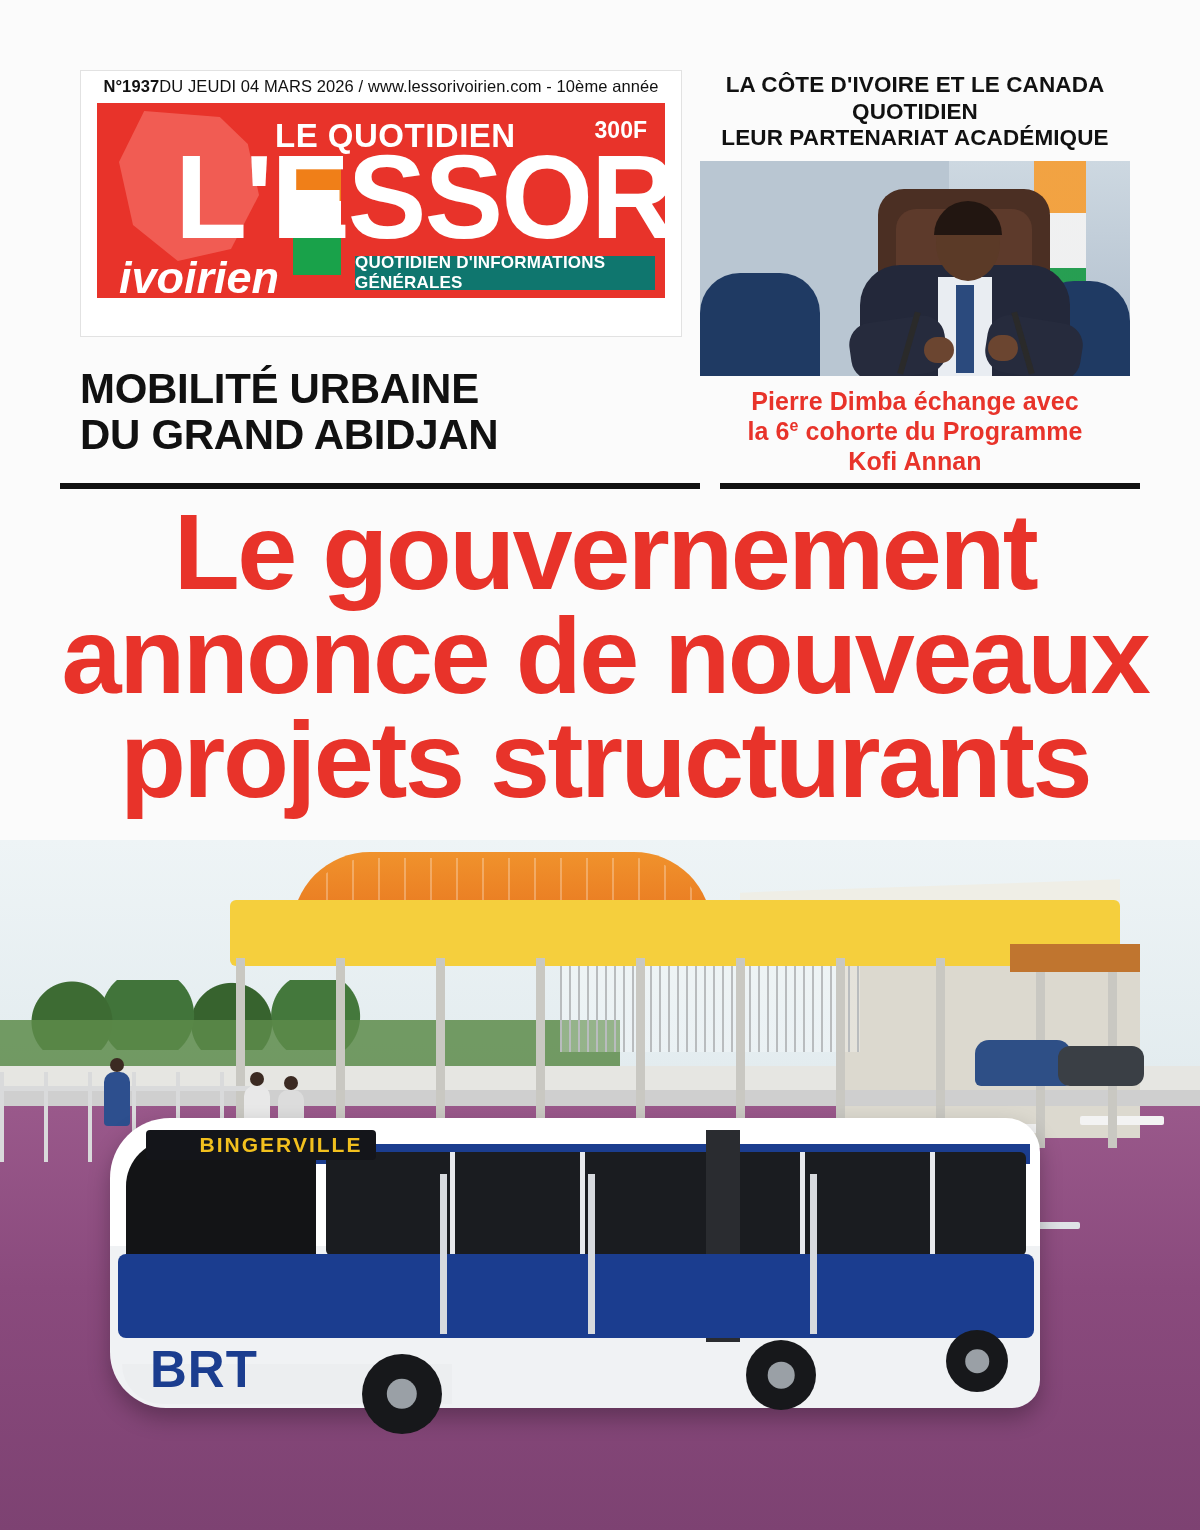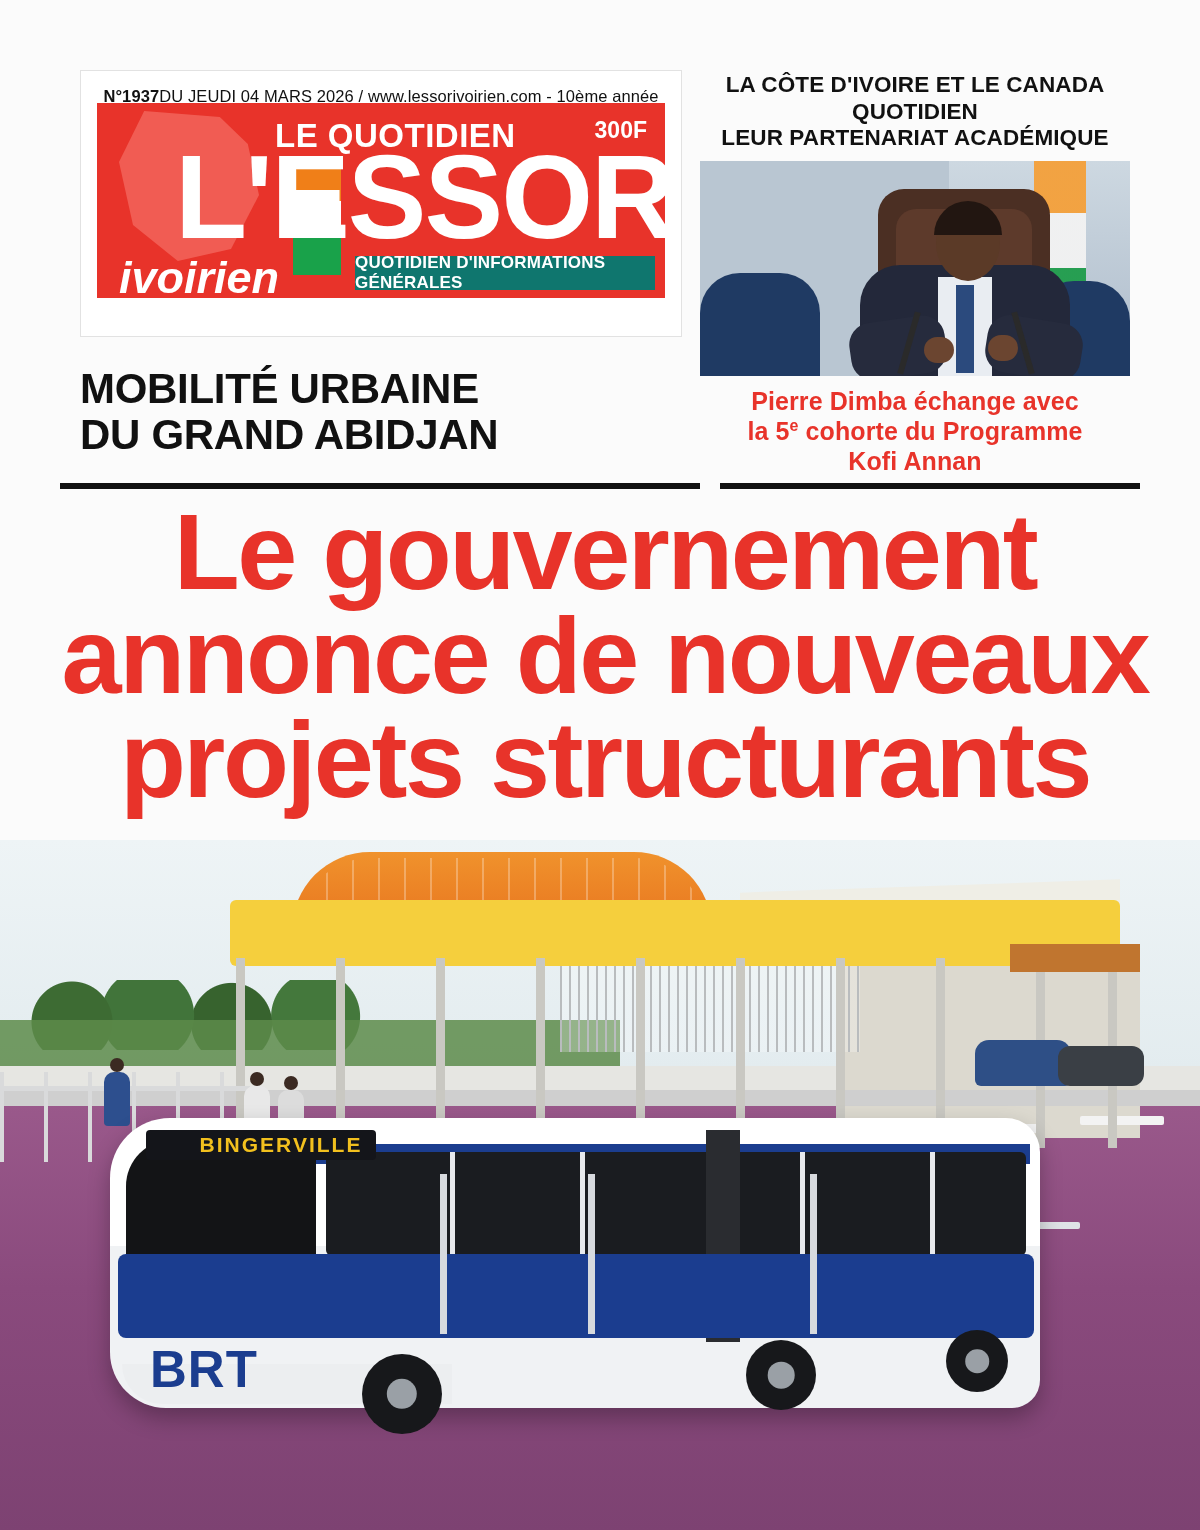--- a/index.html
+++ b/index.html
@@ -16,21 +16,21 @@
 
   
   .top{position:relative;height:350px;}
 
   
   .masthead{
     position:absolute;left:80px;top:70px;width:600px;height:265px;
     background:#ffffff;border:1px solid #e2e2e2;
   }
   .dateline{
-    position:absolute;left:0;top:10px;width:600px;height:30px;
+    position:absolute;left:0;top:0;width:600px;height:30px;
     display:flex;align-items:center;justify-content:center;
     font-size:16.5px;letter-spacing:0.1px;color:#111;white-space:nowrap;
   }
   .dateline b{font-weight:bold;}
   .logobox{
     position:absolute;left:16px;top:32px;width:568px;height:195px;
     background:#e8332a;
   }
   
   .mapshape{
@@ -234,21 +234,21 @@
         <div class="ph-arm-l"></div>
         <div class="ph-arm-r"></div>
         <div class="ph-hand-l"></div>
         <div class="ph-hand-r"></div>
         <div class="ph-mic"></div>
         <div class="ph-mic2"></div>
       </div>
 
       <div class="teaser-caption">
         <div>Pierre Dimba échange avec</div>
-        <div><span>la 5</span><sup>e</sup><span> cohorte du Programme</span></div>
+        <div><span>la 6</span><sup>e</sup><span> cohorte du Programme</span></div>
         <div>Kofi Annan</div>
       </div>
     </div>
   </div>
 
   <div class="kicker">
     <div>MOBILITÉ URBAINE</div>
     <div>DU GRAND ABIDJAN</div>
   </div>
 

